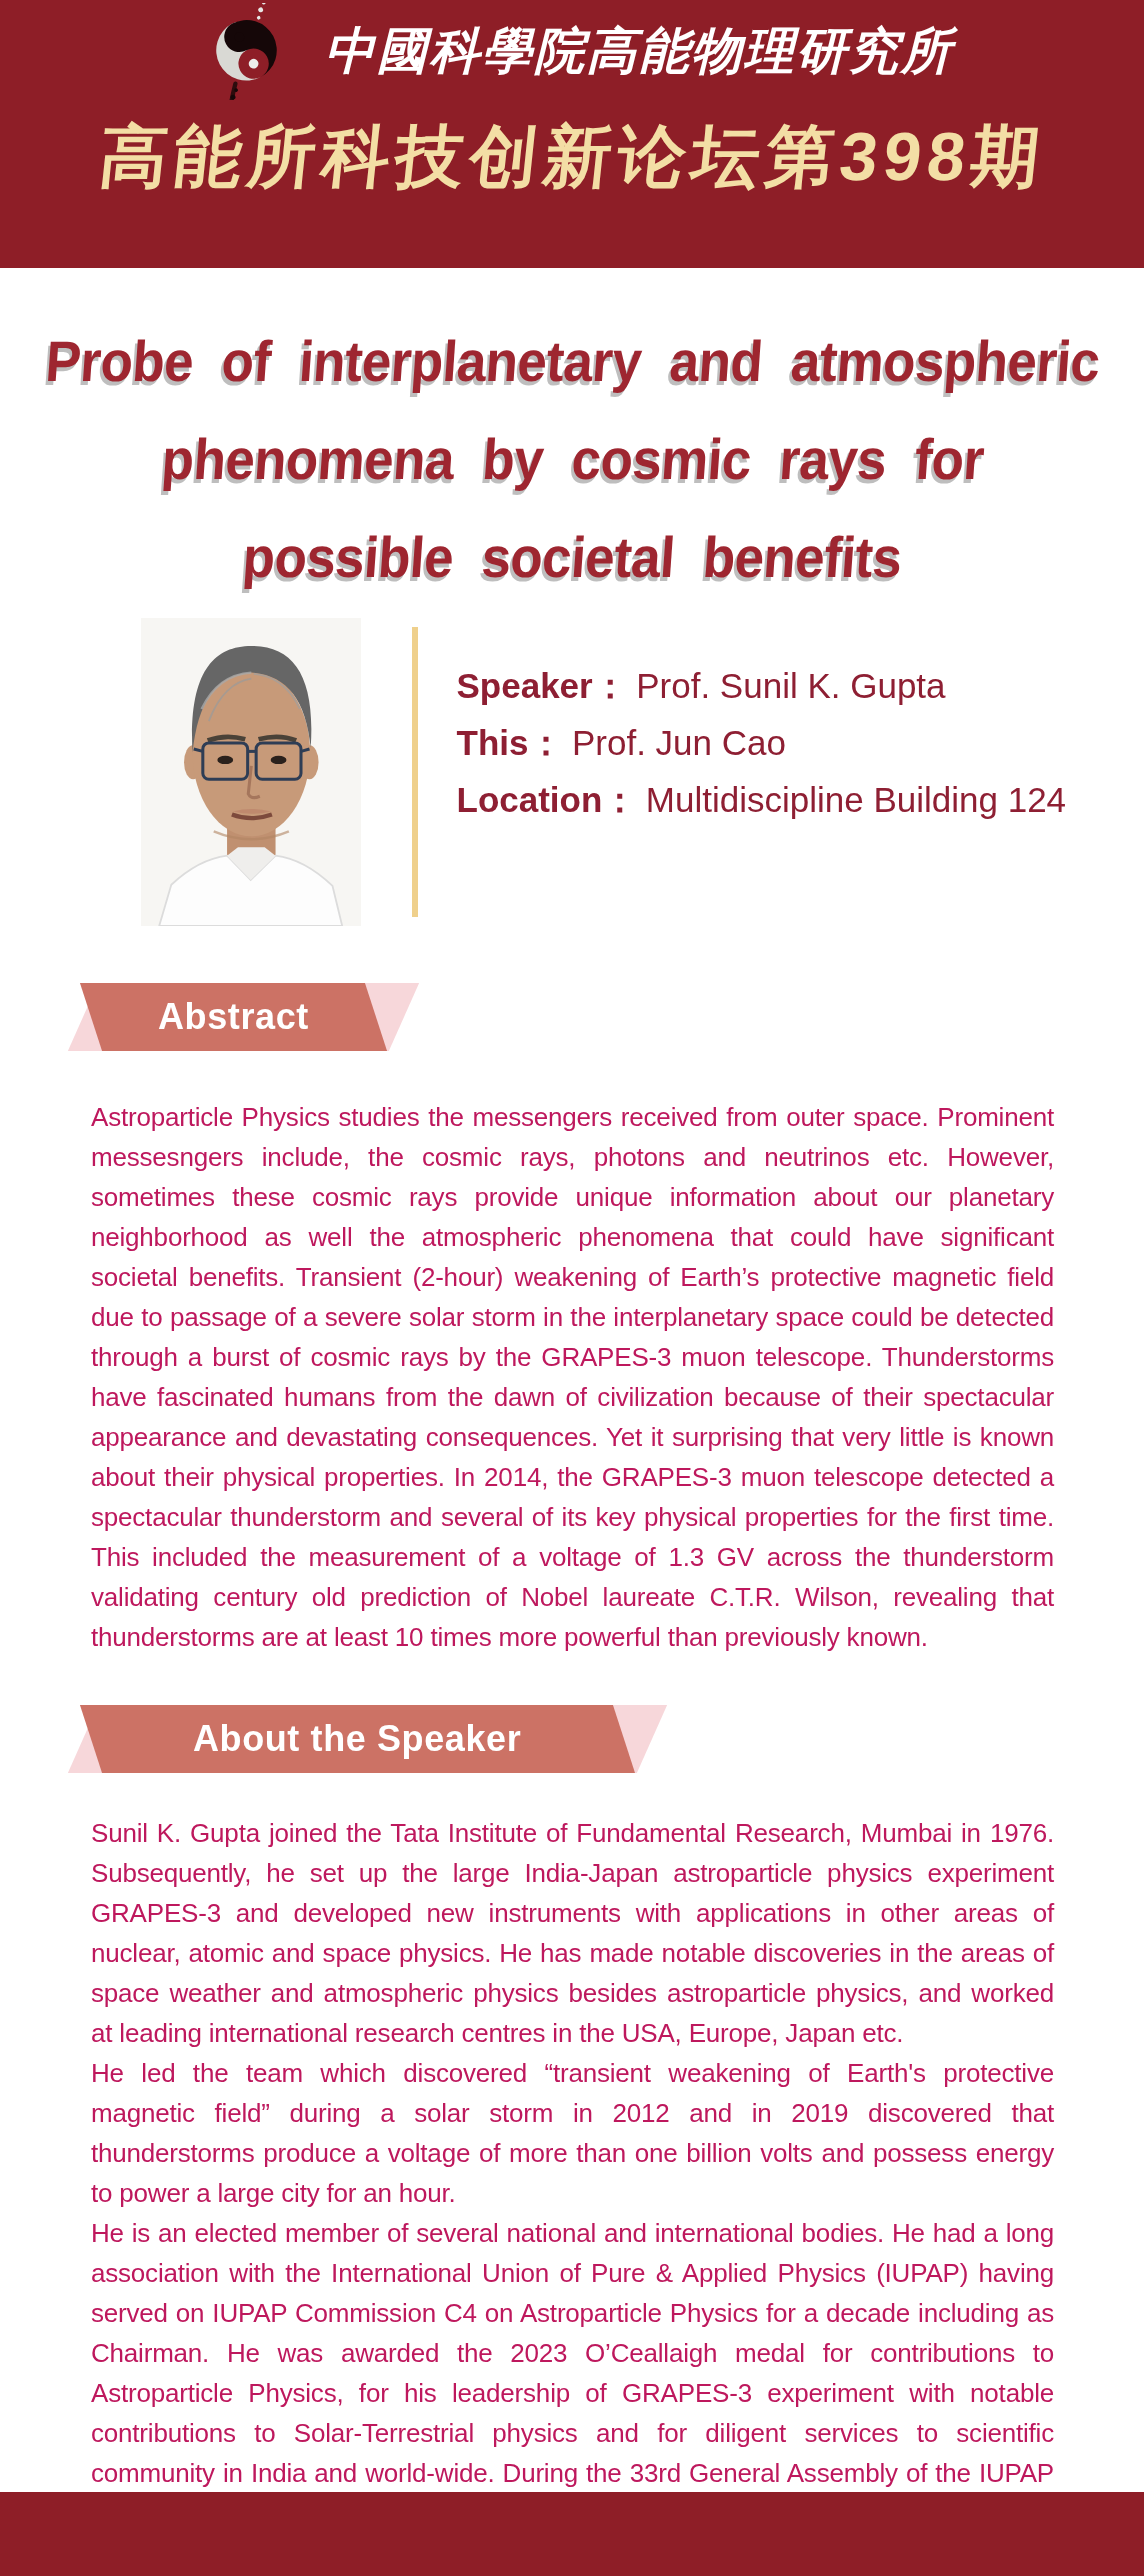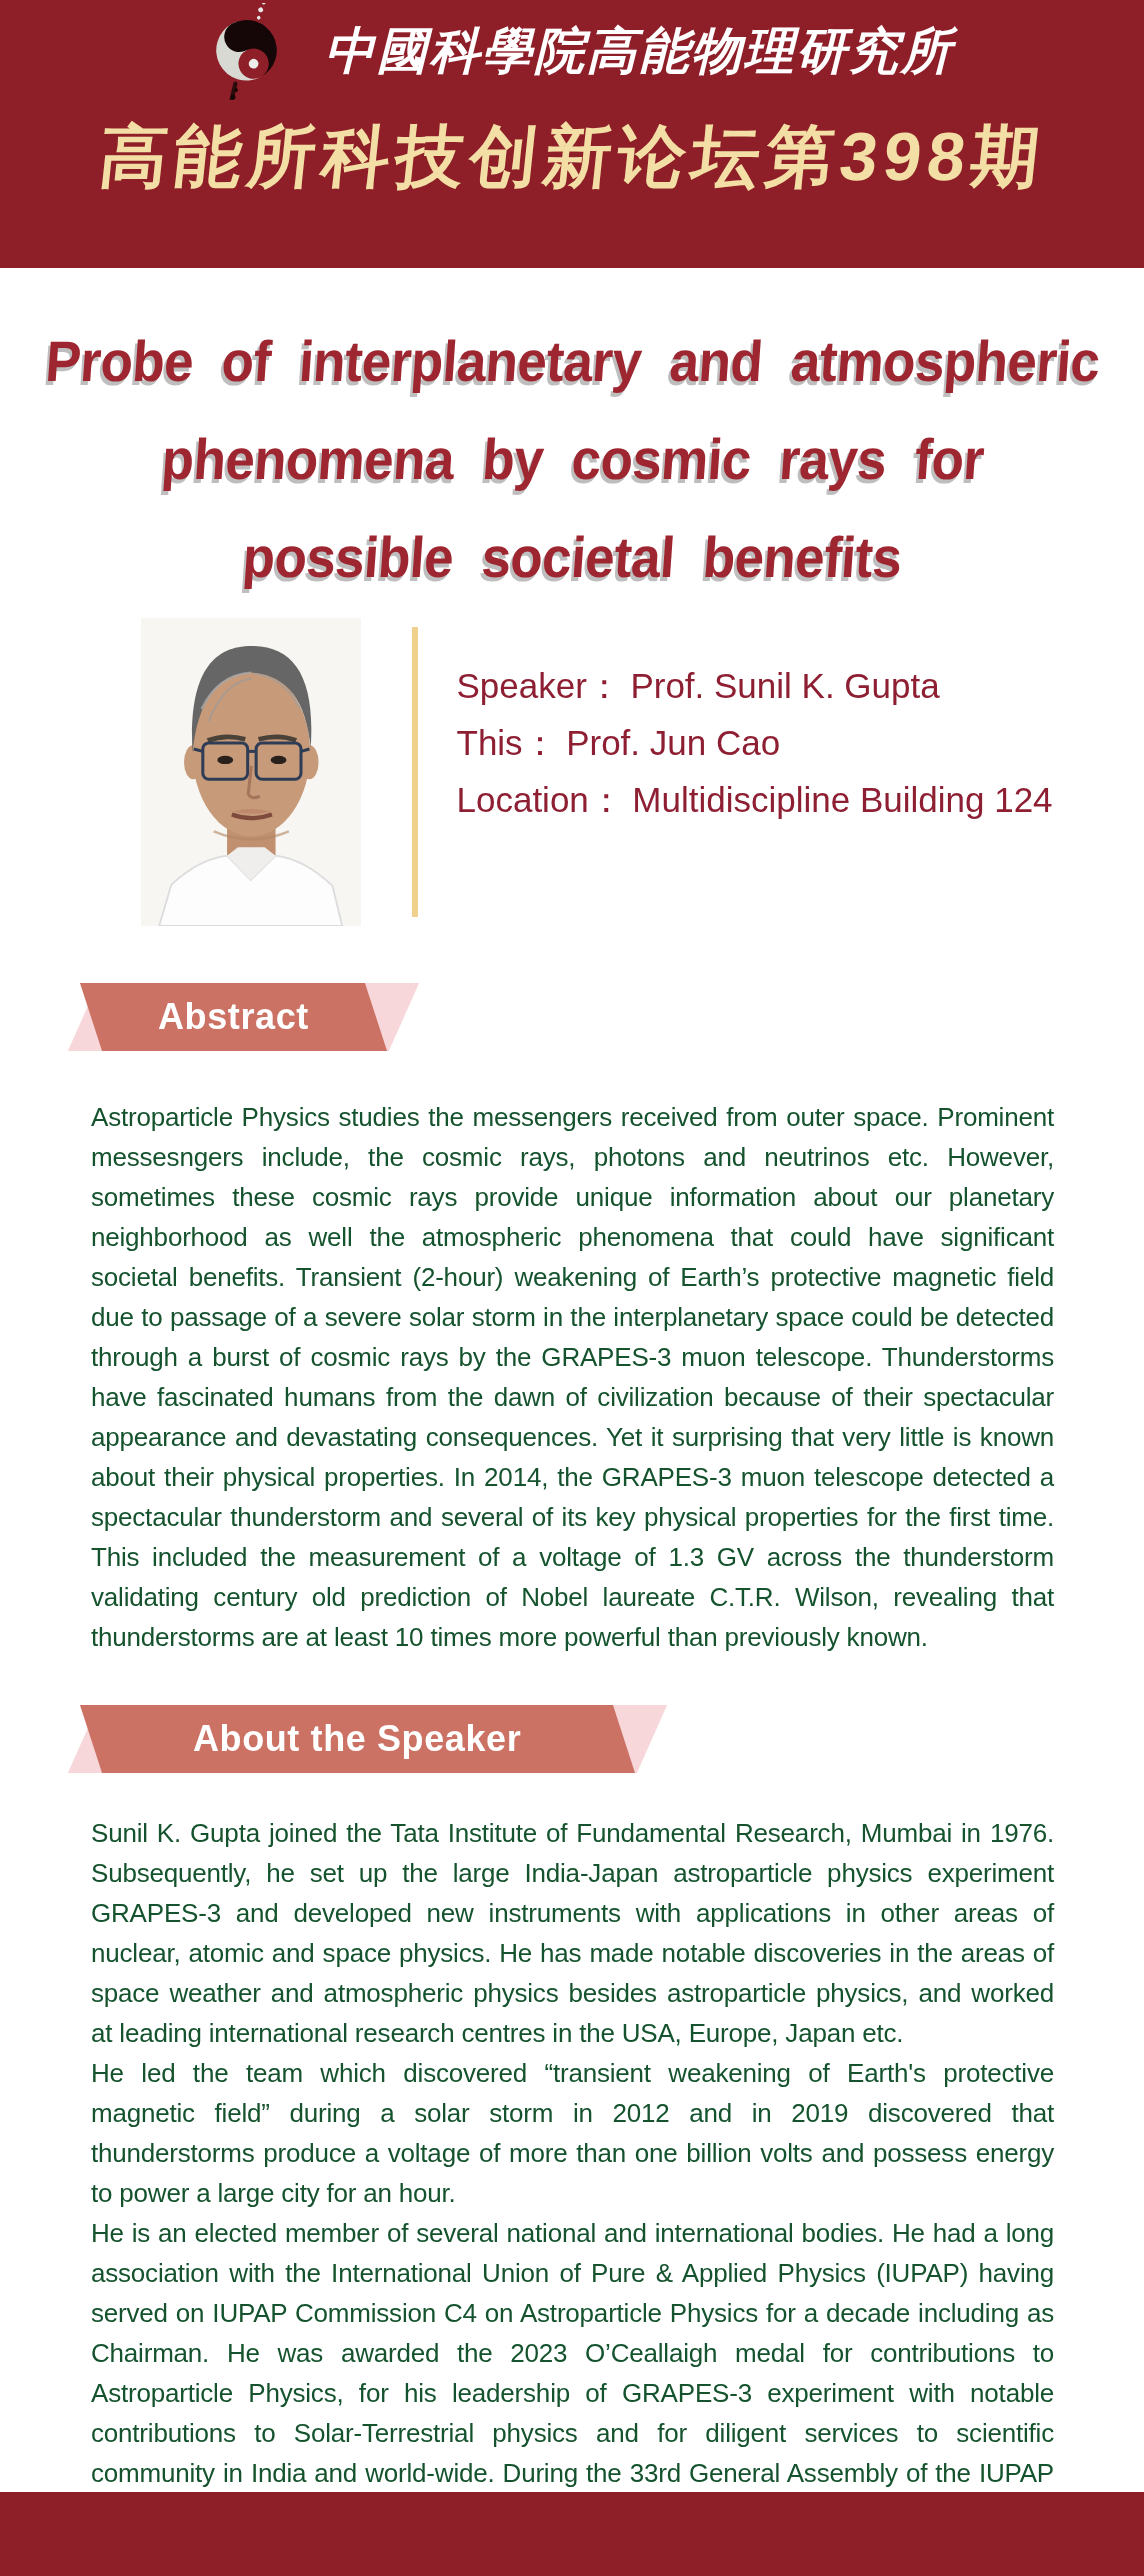--- a/index.html
+++ b/index.html
@@ -39,21 +39,21 @@
     letter-spacing:-0.6px;word-spacing:14.5px;
     text-shadow:-2.4px 3px 0 rgba(110,110,110,0.45);
     white-space:nowrap;
   }
   
   .speaker-row{display:flex;margin-top:3.6px;padding-left:141px;}
   .photo{width:220px;height:308px;flex:0 0 auto;background:#f7f6f3;}
   .divider{width:5.5px;height:290px;background:#EFD08C;margin-left:51px;margin-top:9.7px;flex:0 0 auto;}
   .info{margin-left:39px;padding-top:40px;color:#8E1F33;}
   .info-line{display:flex;align-items:center;height:57px;font-size:35px;white-space:nowrap;}
-  .info-label{font-weight:400;}
+  .info-label{font-weight:700;}
   .info-value{font-weight:400;margin-left:8.5px;}
   .info-line.cont{padding-left:130px;}
   
   .ribbon{position:relative;margin-left:91px;height:68px;}
   .ribbon.abstract{width:285px;margin-top:57px;}
   .ribbon.about{width:533px;margin-top:48px;}
   .ribbon .back{
     position:absolute;top:0;bottom:0;left:-8.5px;right:-27px;
     background:#F7D7DA;transform:skewX(-24deg);
   }
@@ -64,21 +64,21 @@
   }
   .ribbon .front span{
     transform:skewX(-18deg);
     color:#ffffff;font-size:36px;font-weight:bold;letter-spacing:0.6px;
     white-space:nowrap;
   }
   
   .body-text{
     margin:46px 91px 0 91px;
     font-size:26px;line-height:40px;
-    color:#14532d;text-align:justify;
+    color:#be185d;text-align:justify;
     letter-spacing:-0.2px;
   }
   .body-text p{margin:0;}
   .about-text{margin-top:40px;}
   
   .footer{position:absolute;left:0;bottom:0;width:1145px;height:84px;background:#8E1E27;}
 </style>
 </head>
 <body>
 

